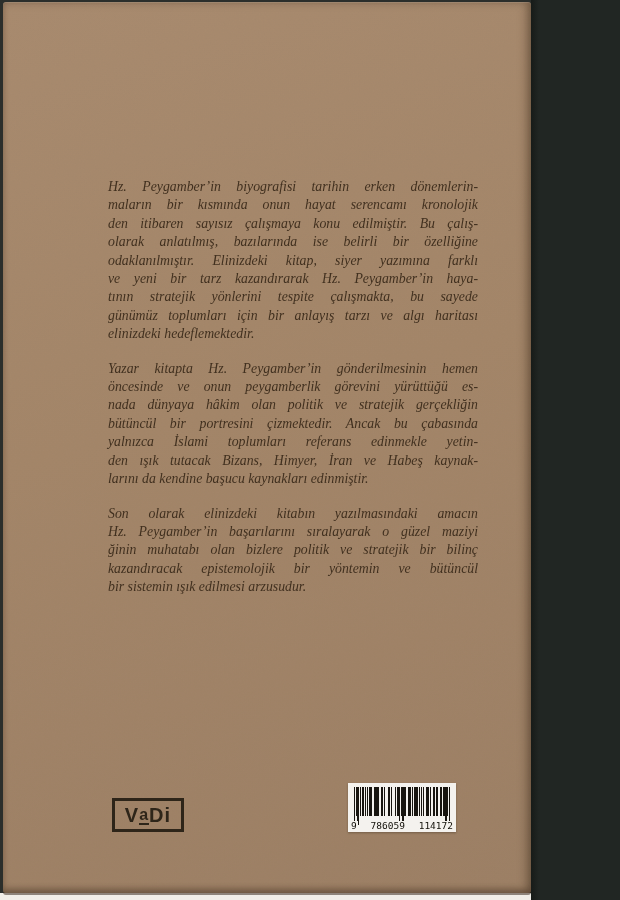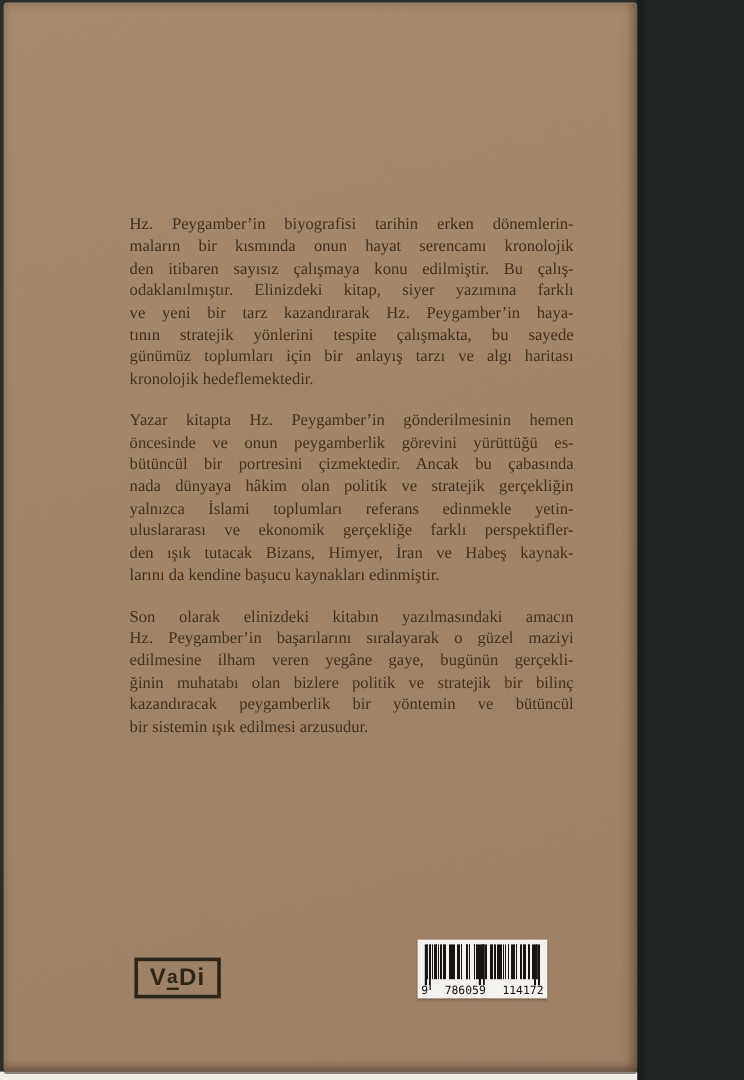--- a/index.html
+++ b/index.html
@@ -38,21 +38,21 @@
              opacity:.45; pointer-events:none; border-radius:3px; }
 
   
   .blurb {
     position:absolute; left:105px; top:176px; width:370px;
     color:#41301f;
     font-size:13.8px; line-height:18.4px;
     text-rendering:optimizeLegibility;
   }
   .paragraph { margin:0 0 16px 0; }
-  .line { text-align:justify; text-align-last:justify; }
+  .line { text-align:justify; text-align-last:justify;font-style:italic; }
   .line.last { text-align-last:left; }
 
   
   .logo {
     position:absolute; left:109px; top:796px;
     width:66px; height:28px;
     border:3px solid #2e2519;
     display:flex; align-items:center; justify-content:center;
     color:#2e2519;
     font-family:"Liberation Sans","DejaVu Sans",sans-serif;
@@ -104,42 +104,41 @@
         <feColorMatrix type="matrix" values="0 0 0 0 0.24  0 0 0 0 0.18  0 0 0 0 0.12  0 0 0 0.18 0"></feColorMatrix>
       </filter>
       <rect width="100%" height="100%" filter="url(#grain)"></rect>
     </svg>
 
     <div class="blurb">
       <div class="paragraph">
           <div class="line">Hz. Peygamber’in biyografisi tarihin erken dönemlerin-</div>
           <div class="line">maların bir kısmında onun hayat serencamı kronolojik</div>
           <div class="line">den itibaren sayısız çalışmaya konu edilmiştir. Bu çalış-</div>
+          <div class="line">olarak anlatılmış, bazılarında ise belirli bir özelliğine</div>
           <div class="line">odaklanılmıştır. Elinizdeki kitap, siyer yazımına farklı</div>
           <div class="line">ve yeni bir tarz kazandırarak Hz. Peygamber’in haya-</div>
           <div class="line">tının stratejik yönlerini tespite çalışmakta, bu sayede</div>
           <div class="line">günümüz toplumları için bir anlayış tarzı ve algı haritası</div>
-          <div class="line last">kronolojik hedeflemektedir.</div>
+          <div class="line last">elinizdeki hedeflemektedir.</div>
         </div>
       <div class="paragraph">
           <div class="line">Yazar kitapta Hz. Peygamber’in gönderilmesinin hemen</div>
           <div class="line">öncesinde ve onun peygamberlik görevini yürüttüğü es-</div>
+          <div class="line">nada dünyaya hâkim olan politik ve stratejik gerçekliğin</div>
           <div class="line">bütüncül bir portresini çizmektedir. Ancak bu çabasında</div>
-          <div class="line">nada dünyaya hâkim olan politik ve stratejik gerçekliğin</div>
           <div class="line">yalnızca İslami toplumları referans edinmekle yetin-</div>
-          <div class="line">uluslararası ve ekonomik gerçekliğe farklı perspektifler-</div>
           <div class="line">den ışık tutacak Bizans, Himyer, İran ve Habeş kaynak-</div>
           <div class="line last">larını da kendine başucu kaynakları edinmiştir.</div>
         </div>
       <div class="paragraph">
           <div class="line">Son olarak elinizdeki kitabın yazılmasındaki amacın</div>
           <div class="line">Hz. Peygamber’in başarılarını sıralayarak o güzel maziyi</div>
-          <div class="line">edilmesine ilham veren yegâne gaye, bugünün gerçekli-</div>
           <div class="line">ğinin muhatabı olan bizlere politik ve stratejik bir bilinç</div>
-          <div class="line">kazandıracak peygamberlik bir yöntemin ve bütüncül</div>
+          <div class="line">kazandıracak epistemolojik bir yöntemin ve bütüncül</div>
           <div class="line last">bir sistemin ışık edilmesi arzusudur.</div>
         </div>
     </div>
 
     <div class="logo">
       <span class="logo-letter">V</span>
       <span class="logo-letter logo-a">a</span>
       <span class="logo-letter">D</span>
       <span class="logo-letter logo-i">i</span>
     </div>

